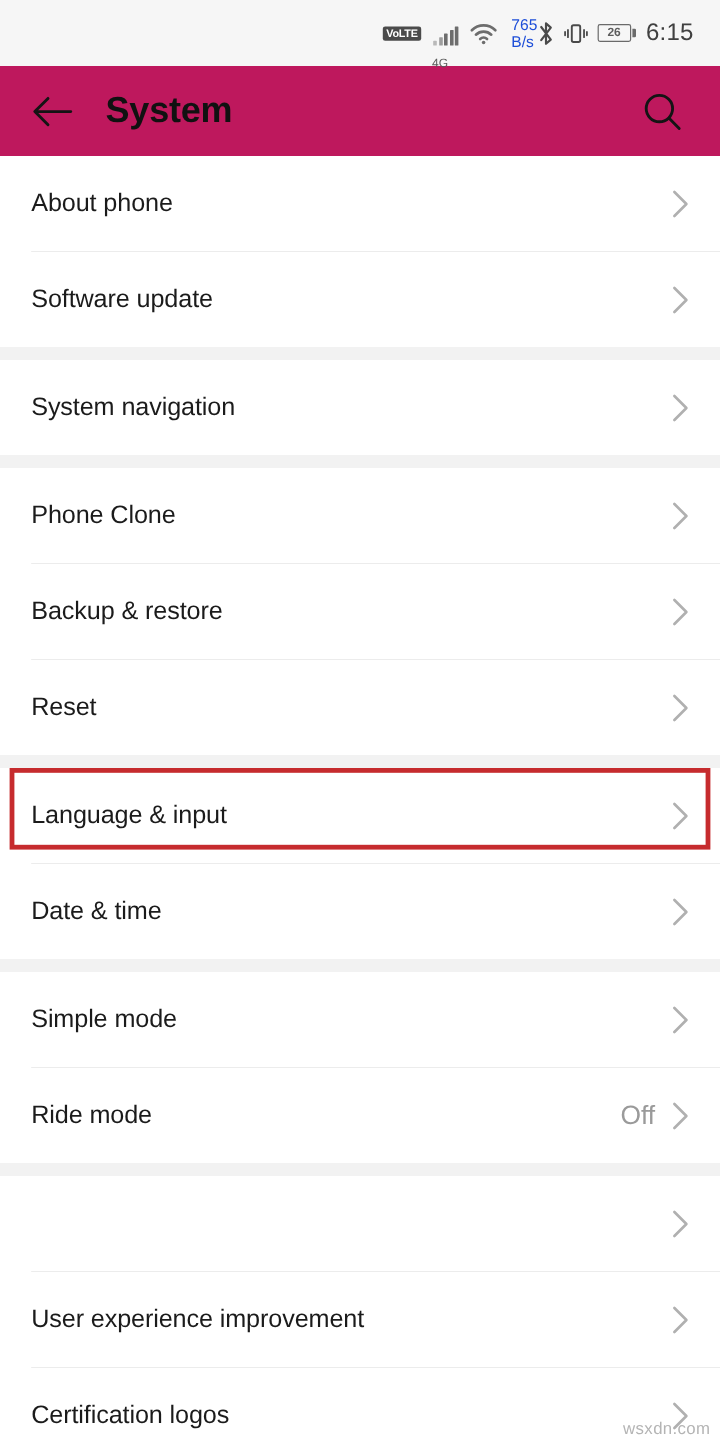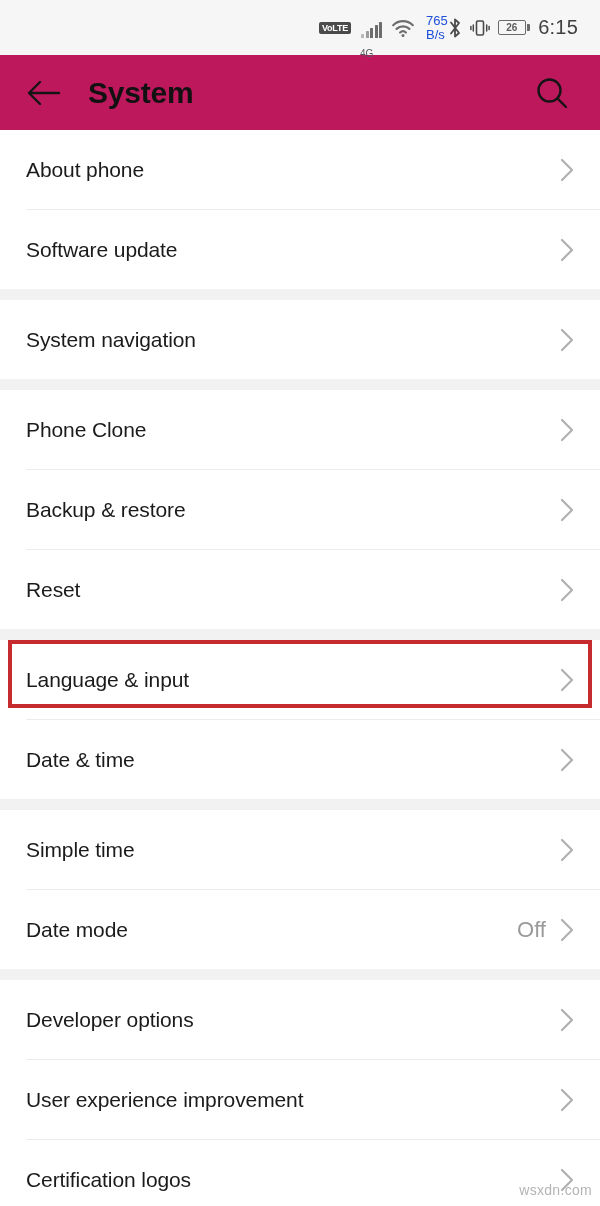--- a/index.html
+++ b/index.html
@@ -380,41 +380,40 @@
         <span class="label">Date &amp; time</span>
         <span class="chev">
           <svg width="22" height="30" viewBox="0 0 22 30">
             <path d="M6 5 L16 15 L6 25" stroke="#b0b0b0" stroke-width="2.2" fill="none" stroke-linecap="round" stroke-linejoin="round"></path>
           </svg>
         </span>
       </div>
     </div>
     <div class="group">
       <div class="row">
-        <span class="label">Simple time</span>
-        <span class="chev">
-          <svg width="22" height="30" viewBox="0 0 22 30">
-            <path d="M6 5 L16 15 L6 25" stroke="#b0b0b0" stroke-width="2.2" fill="none" stroke-linecap="round" stroke-linejoin="round"></path>
-          </svg>
-        </span>
-      </div>
-      <div class="divider"></div>
-      <div class="row">
-        <span class="label">Date mode</span>
+        <span class="label">Simple mode</span>
+        <span class="chev">
+          <svg width="22" height="30" viewBox="0 0 22 30">
+            <path d="M6 5 L16 15 L6 25" stroke="#b0b0b0" stroke-width="2.2" fill="none" stroke-linecap="round" stroke-linejoin="round"></path>
+          </svg>
+        </span>
+      </div>
+      <div class="divider"></div>
+      <div class="row">
+        <span class="label">Ride mode</span>
         <span class="value">Off</span>
         <span class="chev">
           <svg width="22" height="30" viewBox="0 0 22 30">
             <path d="M6 5 L16 15 L6 25" stroke="#b0b0b0" stroke-width="2.2" fill="none" stroke-linecap="round" stroke-linejoin="round"></path>
           </svg>
         </span>
       </div>
     </div>
     <div class="group">
       <div class="row">
-        <span class="label">Developer options</span>
         <span class="chev">
           <svg width="22" height="30" viewBox="0 0 22 30">
             <path d="M6 5 L16 15 L6 25" stroke="#b0b0b0" stroke-width="2.2" fill="none" stroke-linecap="round" stroke-linejoin="round"></path>
           </svg>
         </span>
       </div>
       <div class="divider"></div>
       <div class="row">
         <span class="label">User experience improvement</span>
         <span class="chev">

